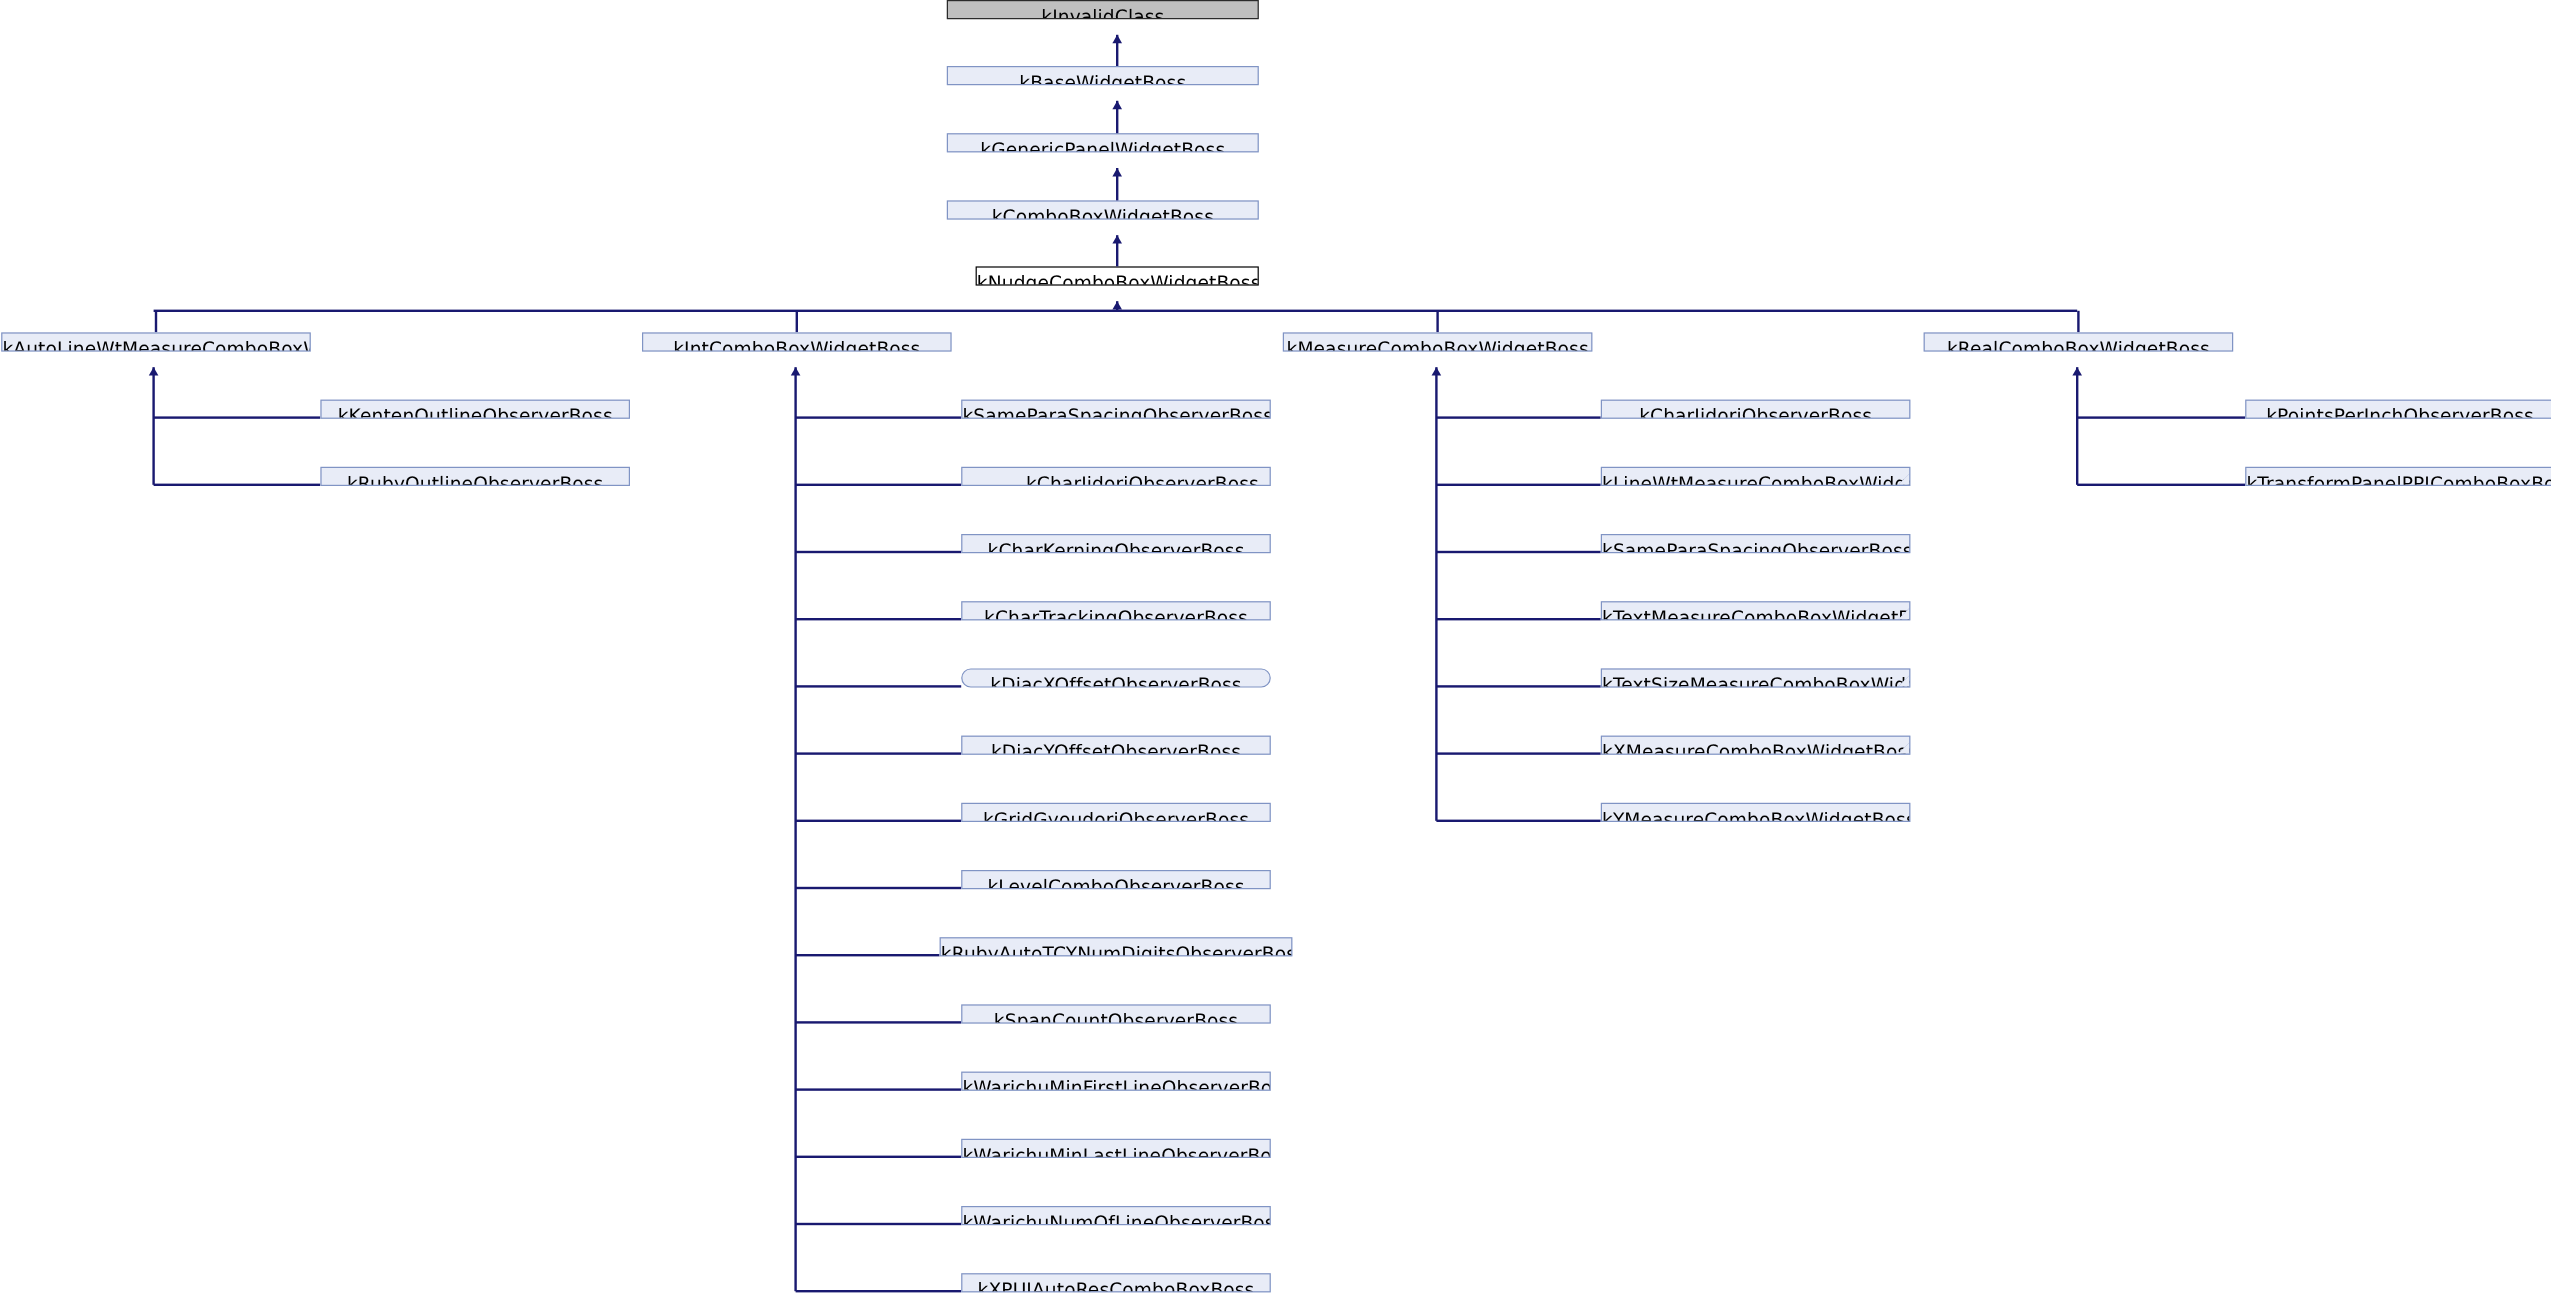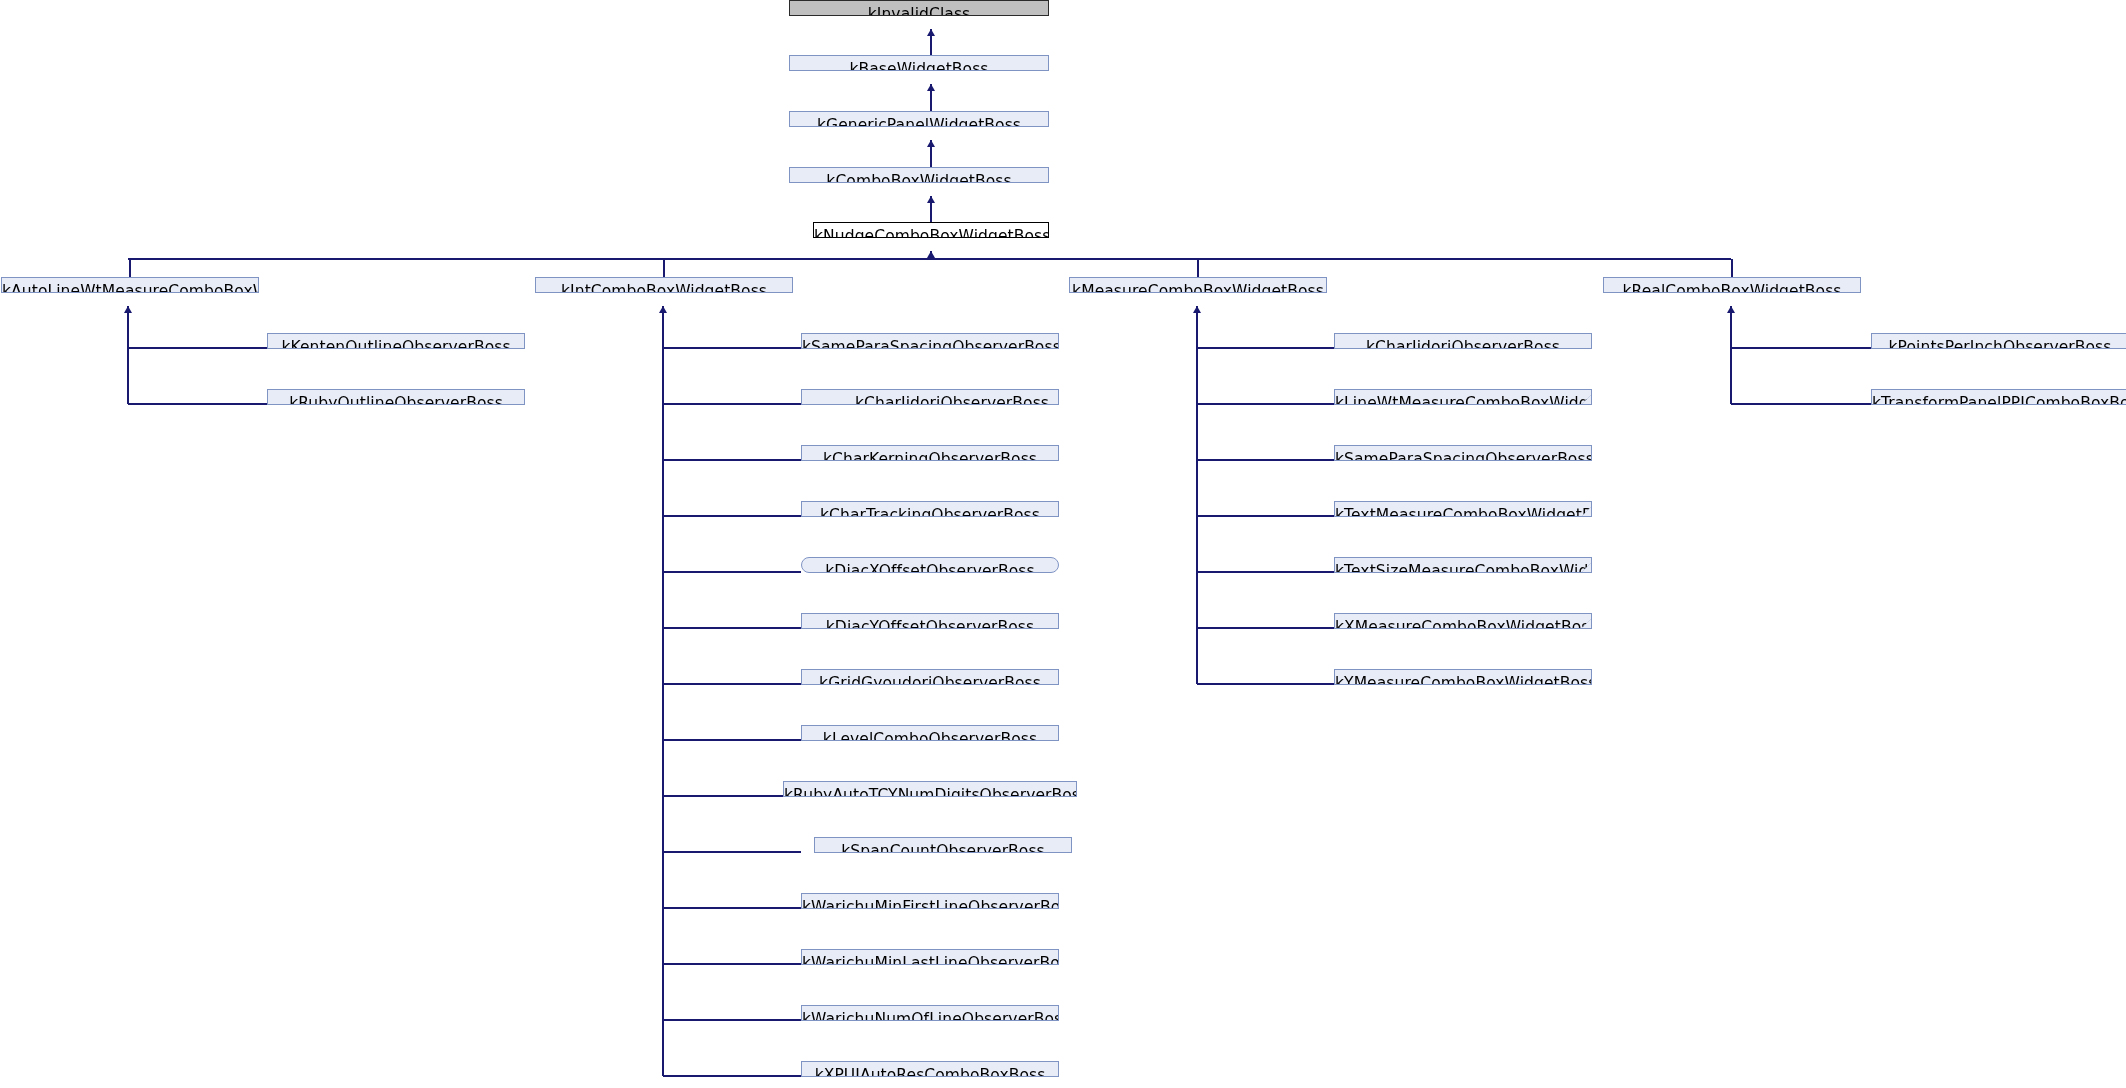--- a/index.html
+++ b/index.html
@@ -124,21 +124,21 @@
     <div class="node" style="left: 801px; top: 557px; width: 258px; border-radius: 13px;">kDiacXOffsetObserverBoss</div>
     <div class="hline" style="left: 663px; top: 627px; width: 138px;"></div>
     <div class="node" style="left: 801px; top: 613px; width: 258px;">kDiacYOffsetObserverBoss</div>
     <div class="hline" style="left: 663px; top: 683px; width: 138px;"></div>
     <div class="node" style="left: 801px; top: 669px; width: 258px;">kGridGyoudoriObserverBoss</div>
     <div class="hline" style="left: 663px; top: 739px; width: 138px;"></div>
     <div class="node" style="left: 801px; top: 725px; width: 258px;">kLevelComboObserverBoss</div>
     <div class="hline" style="left: 663px; top: 795px; width: 120px;"></div>
     <div class="node" style="left: 783px; top: 781px; width: 294px;">kRubyAutoTCYNumDigitsObserverBoss</div>
     <div class="hline" style="left: 663px; top: 851px; width: 138px;"></div>
-    <div class="node" style="left: 801px; top: 837px; width: 258px; margin-left: 13px;">kSpanCountObserverBoss</div>
+    <div class="node" style="left: 801px; top: 837px; width: 258px;">kSpanCountObserverBoss</div>
     <div class="hline" style="left: 663px; top: 907px; width: 138px;"></div>
     <div class="node" style="left: 801px; top: 893px; width: 258px;">kWarichuMinFirstLineObserverBoss</div>
     <div class="hline" style="left: 663px; top: 963px; width: 138px;"></div>
     <div class="node" style="left: 801px; top: 949px; width: 258px;">kWarichuMinLastLineObserverBoss</div>
     <div class="hline" style="left: 663px; top: 1019px; width: 138px;"></div>
     <div class="node" style="left: 801px; top: 1005px; width: 258px;">kWarichuNumOfLineObserverBoss</div>
     <div class="hline" style="left: 663px; top: 1075px; width: 138px;"></div>
     <div class="node" style="left: 801px; top: 1061px; width: 258px;">kXPUIAutoResComboBoxBoss</div>
     <div class="vline" style="left: 1197px; top: 259px; height: 18px;"></div>
     <div class="node" style="left: 1069px; top: 277px; width: 258px;">kMeasureComboBoxWidgetBoss</div>

